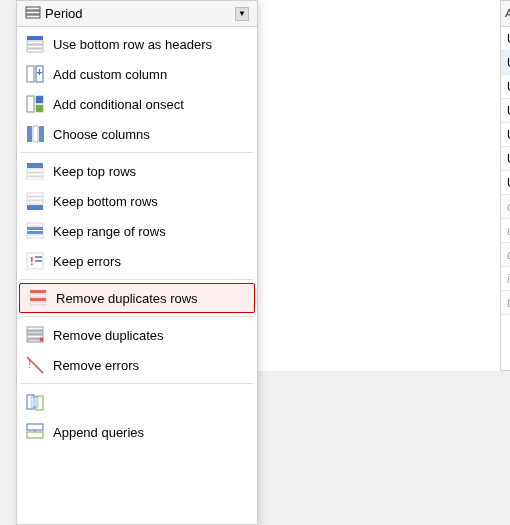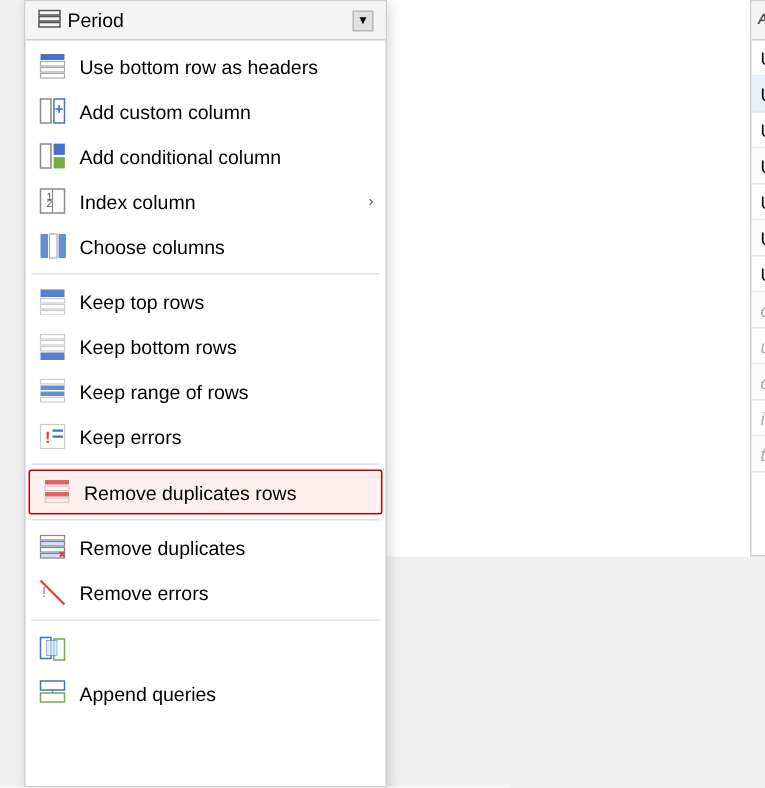--- a/index.html
+++ b/index.html
@@ -239,35 +239,23 @@
       </div>
 
       <div class="menu-item">
         <div class="menu-item-icon">
           <svg width="18" height="18" viewBox="0 0 18 18">
             <rect x="1" y="1" width="7" height="16" fill="none" stroke="#888" stroke-width="1"></rect>
             <rect x="10" y="1" width="7" height="7" fill="#4472c4" stroke="#4472c4" stroke-width="0.5"></rect>
             <rect x="10" y="10" width="7" height="7" fill="#70ad47" stroke="#70ad47" stroke-width="0.5"></rect>
           </svg>
         </div>
-        <span class="menu-item-label">Add conditional column</span>
-      </div>
-
-      <div class="menu-item">
-        <div class="menu-item-icon">
-          <svg width="18" height="18" viewBox="0 0 18 18">
-            <rect x="1" y="1" width="16" height="16" fill="none" stroke="#888" stroke-width="1"></rect>
-            <text x="5" y="8" font-size="7" fill="#555">1</text>
-            <text x="5" y="13" font-size="7" fill="#555">2</text>
-            <line x1="9" y1="1" x2="9" y2="17" stroke="#888" stroke-width="0.8"></line>
-          </svg>
-        </div>
-        <span class="menu-item-label">Index column</span>
-        <span class="menu-item-arrow">›</span>
-      </div>
+        <span class="menu-item-label">Add conditional onsect</span>
+      </div>
+
 
       <div class="menu-item">
         <div class="menu-item-icon">
           <svg width="18" height="18" viewBox="0 0 18 18">
             <rect x="1" y="1" width="5" height="16" fill="#4472c4" rx="0.5" opacity="0.8"></rect>
             <rect x="7" y="1" width="5" height="16" fill="none" stroke="#aaa" stroke-width="0.8"></rect>
             <rect x="13" y="1" width="5" height="16" fill="#4472c4" rx="0.5" opacity="0.8"></rect>
           </svg>
         </div>
         <span class="menu-item-label">Choose columns</span>

